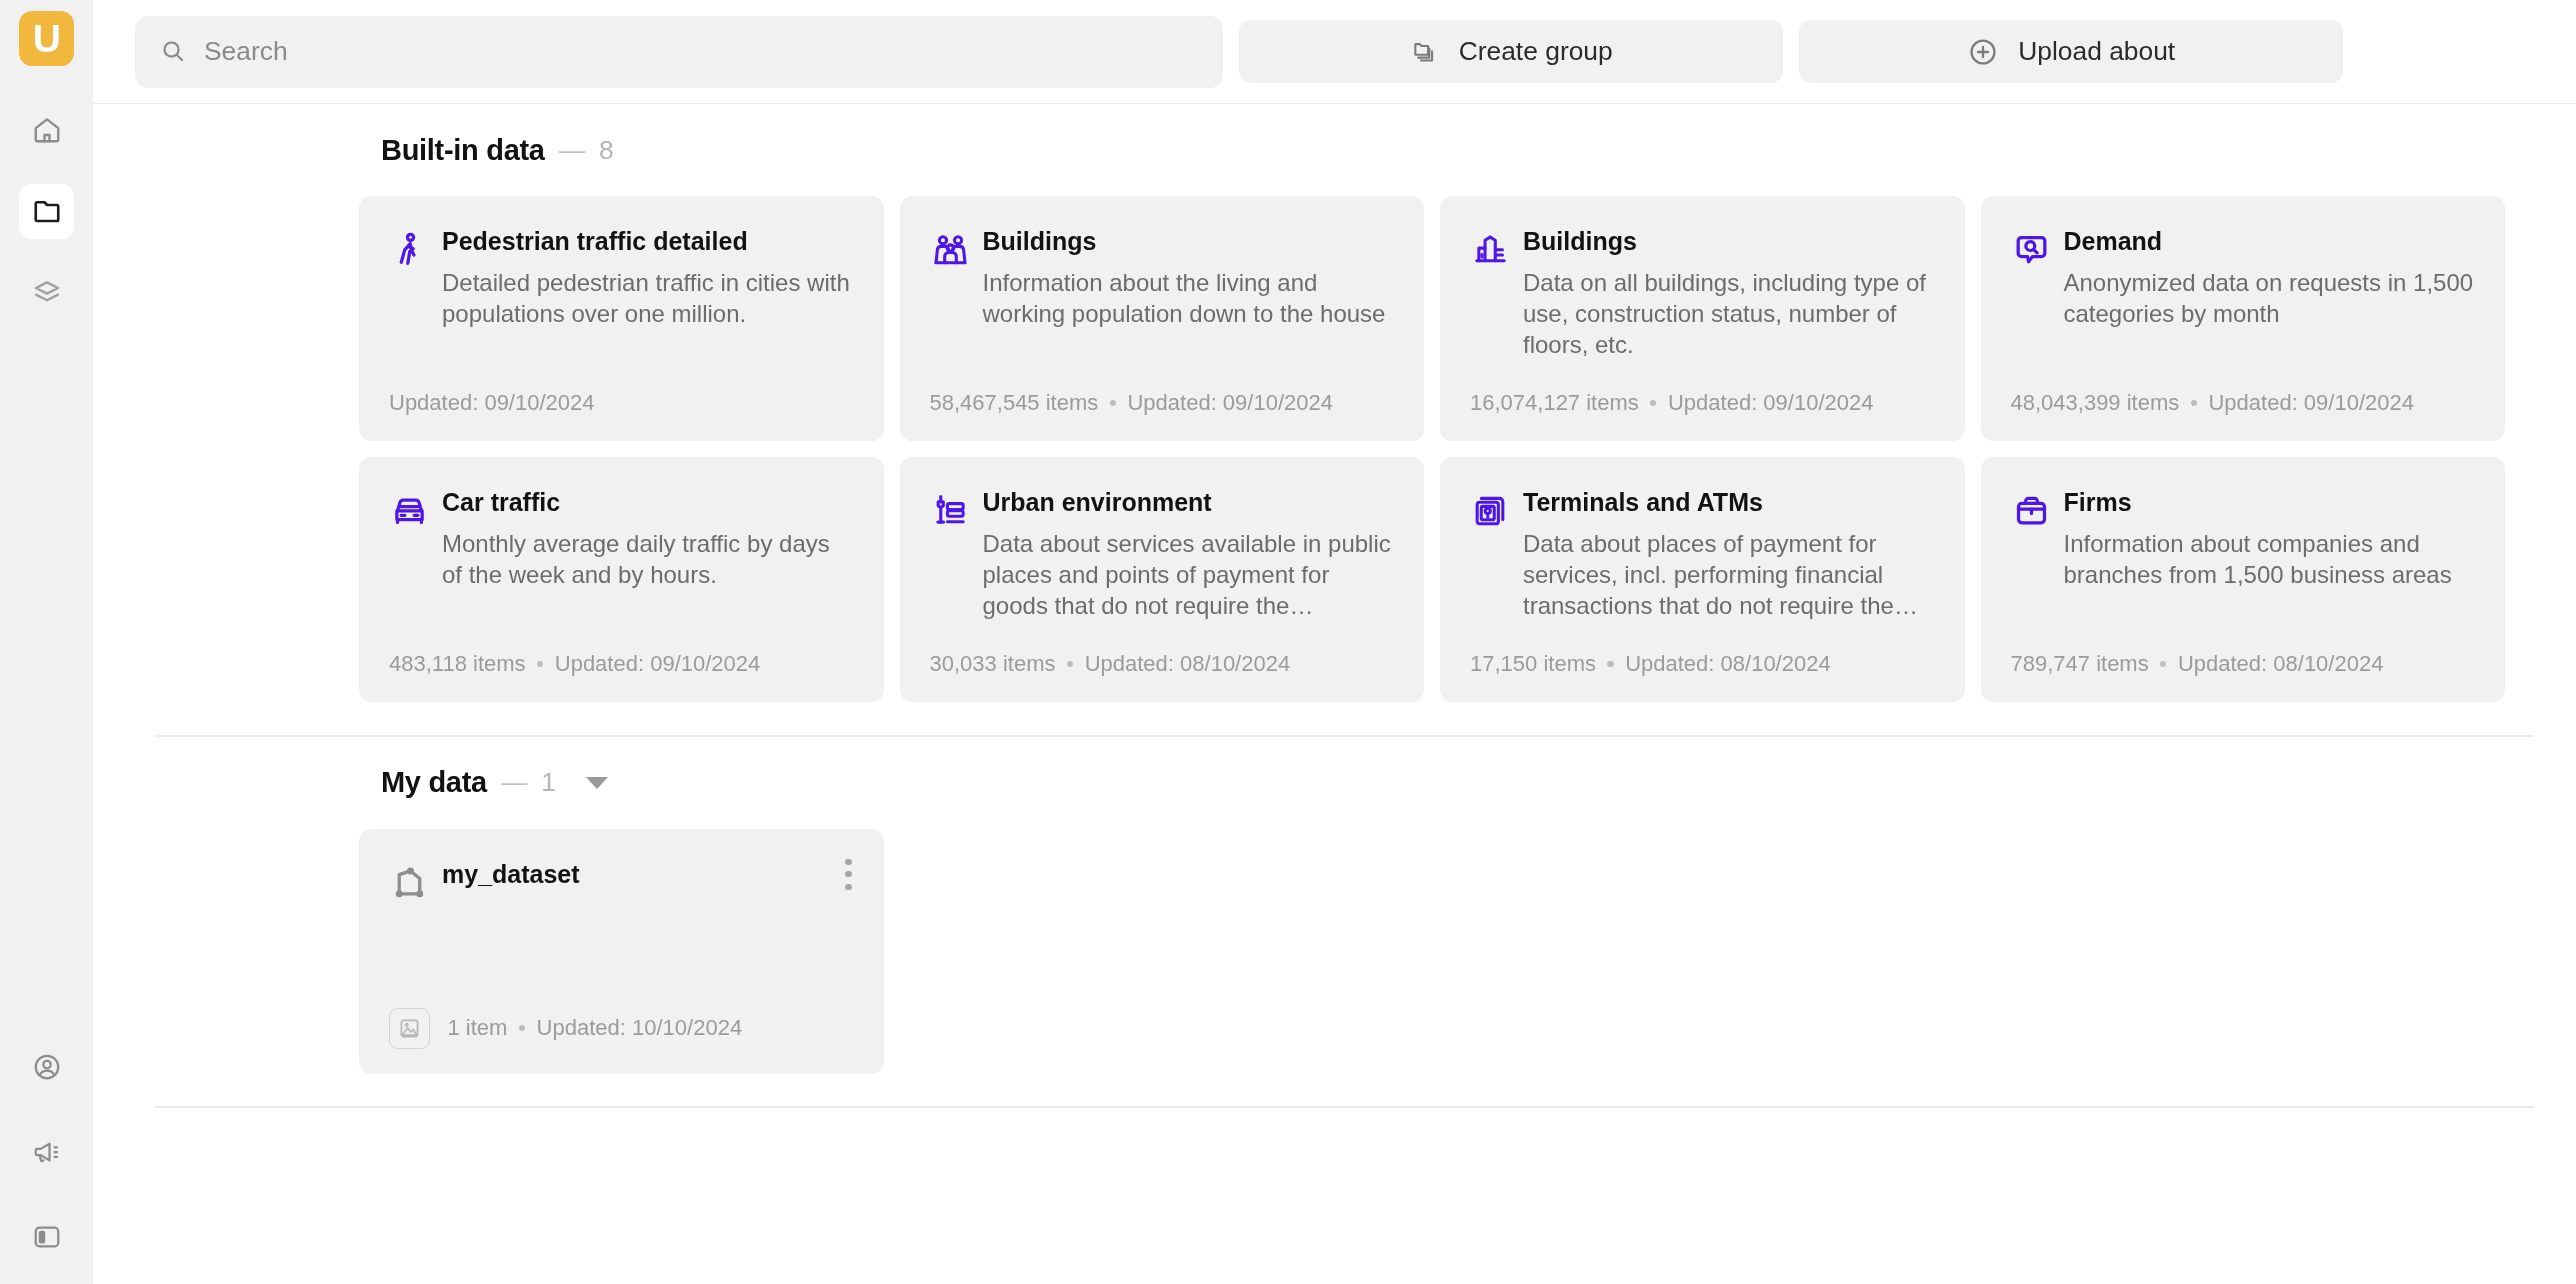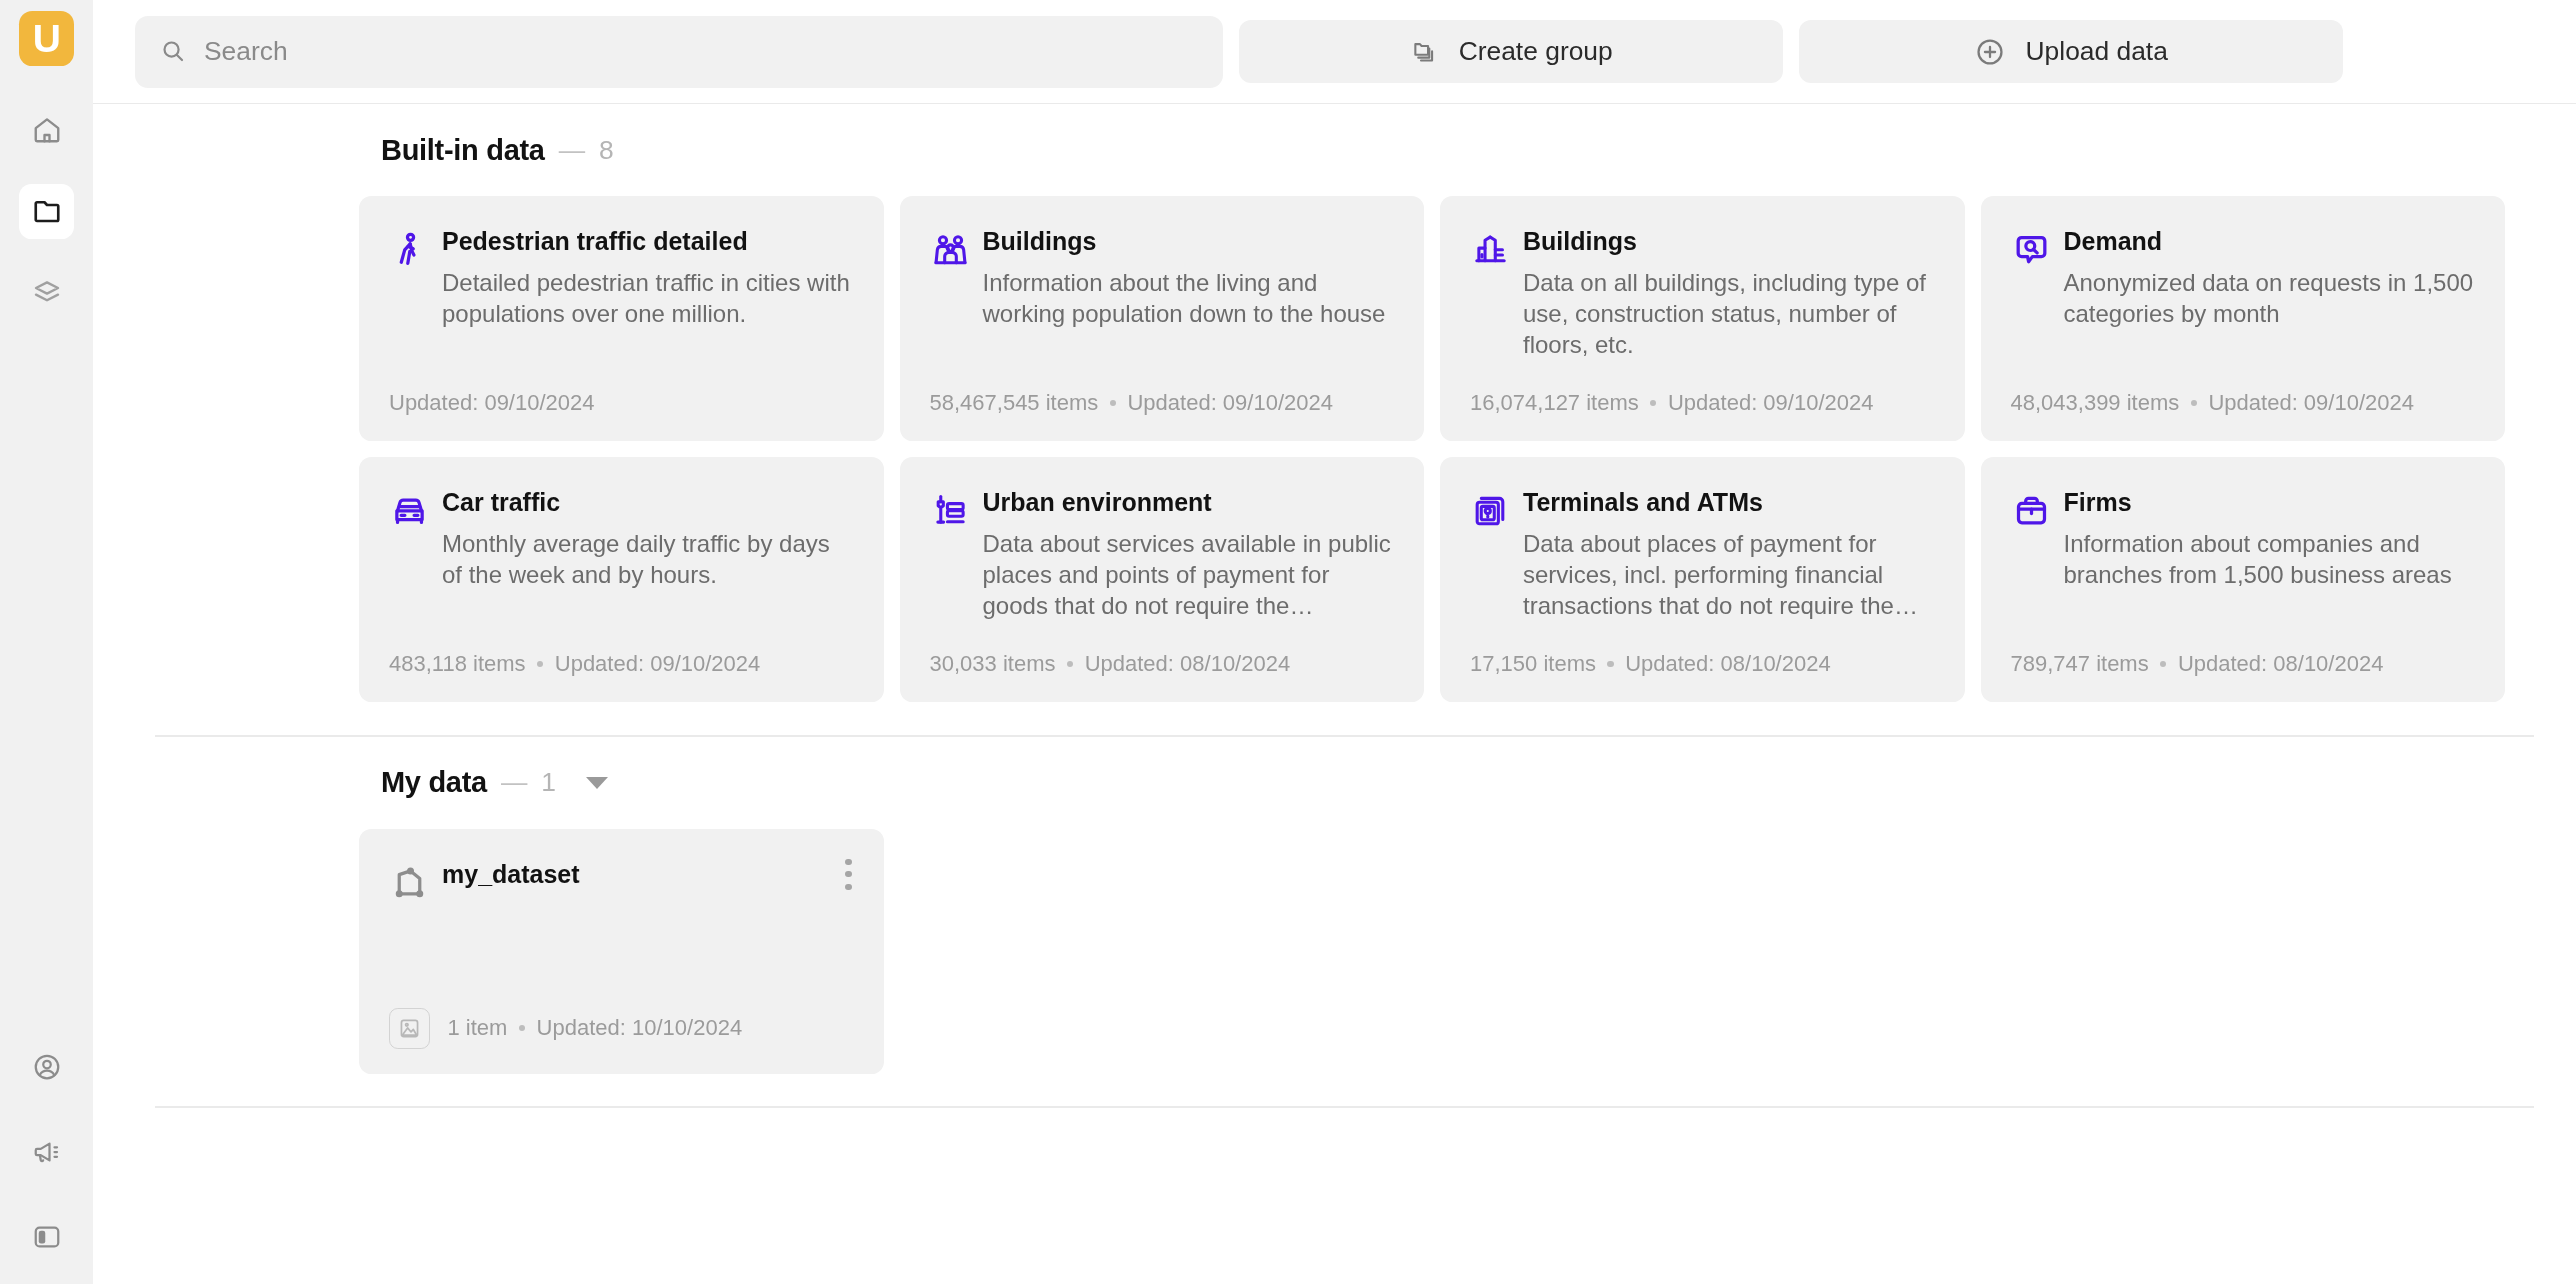--- a/index.html
+++ b/index.html
@@ -301,21 +301,21 @@
         <span>Create group</span>
       </button>
 
       <button class="tb-btn" id="upload-data-btn">
         <span>
           <svg width="32" height="32" viewBox="0 0 24 24" fill="none" stroke="#7b7b7b" stroke-width="1.7" stroke-linecap="round">
             <circle cx="12" cy="12" r="8.6"></circle>
             <path d="M12 8.2v7.6M8.2 12h7.6"></path>
           </svg>
         </span>
-        <span>Upload data</span>
+        <span>Upload about</span>
       </button>
     </div>
 
     <div class="content">
 
       <div class="section">
         <div class="section-head">
           <span class="section-title">Built-in data</span>
           <span class="section-dash">—</span>
           <span class="section-count">8</span>

